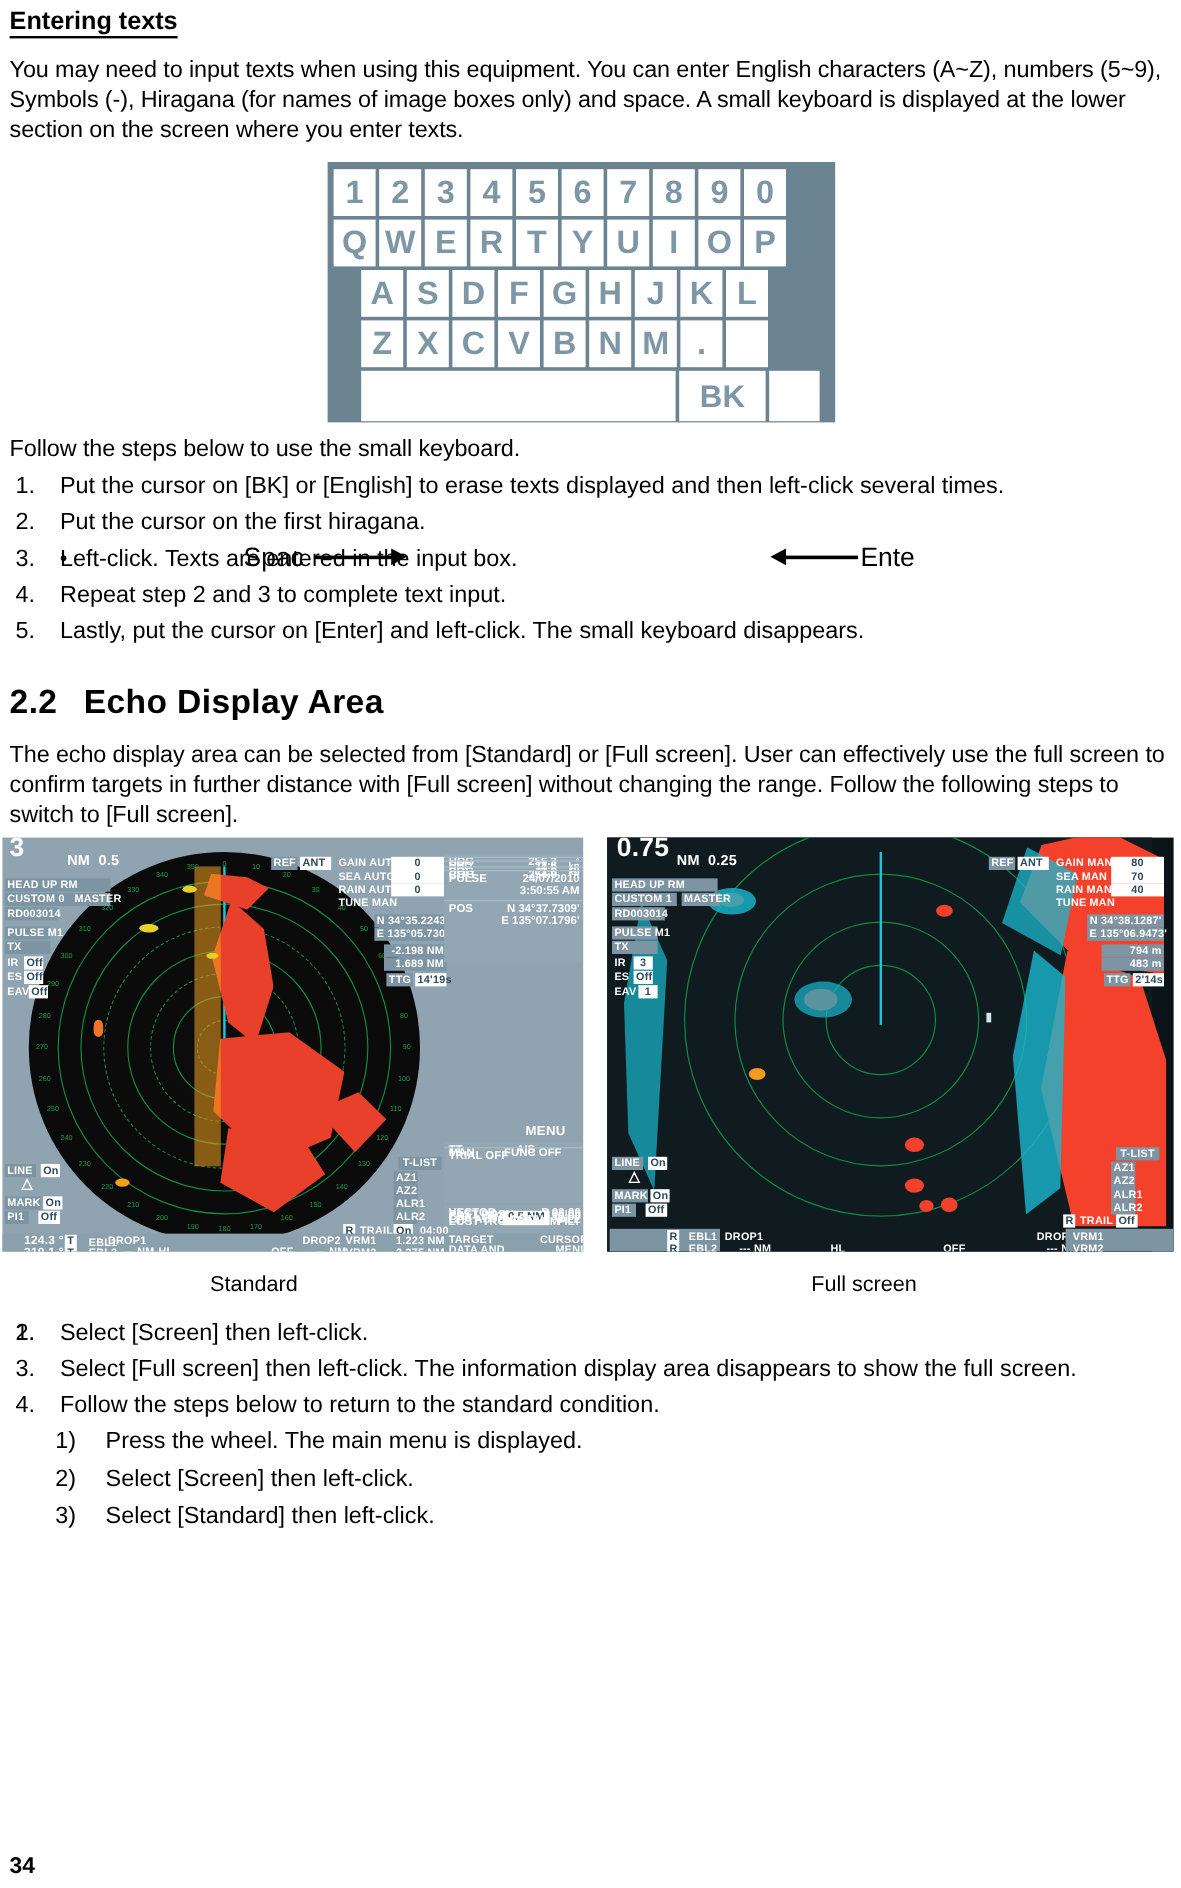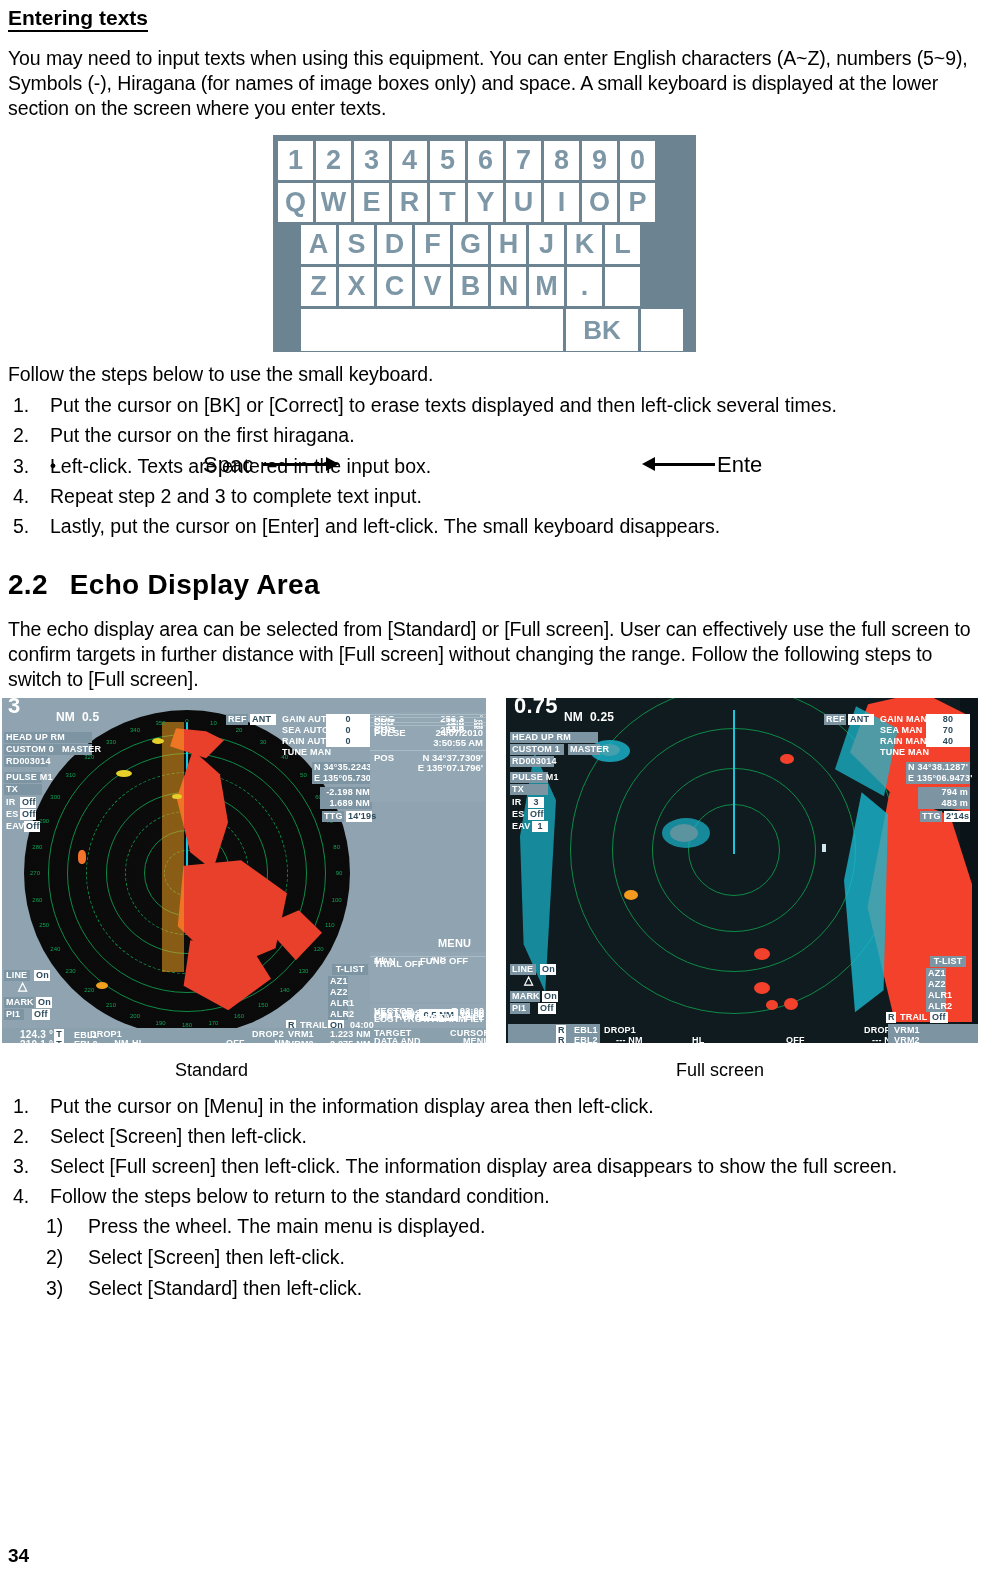--- a/index.html
+++ b/index.html
@@ -326,21 +326,21 @@
     <div class="kb-label enter-lbl">Ente</div>
     <div class="arrow-line" style="left:655px; top:336px; width:60px;"></div>
     <div class="arrow-head left" style="left:642px; top:330px;"></div>
   </div>
 
   <p class="body-text">Follow the steps below to use the small keyboard.</p>
 
   <ol class="steps">
     <li>
       <span class="marker">1.</span>
-      <span>Put the cursor on [BK] or [Correct] to erase texts displayed and then left-click several times.</span>
+      <span>Put the cursor on [BK] or [English] to erase texts displayed and then left-click several times.</span>
     </li>
     <li>
       <span class="marker">2.</span>
       <span>Put the cursor on the first hiragana.</span>
     </li>
   </ol>
 
   <ul class="bullets">
     <li>
       <span class="dot">•</span>
@@ -691,21 +691,20 @@
 
     <div class="caption" style="left:175px; top:362px;">Standard</div>
     <div class="caption" style="left:676px; top:362px;">Full screen</div>
   </div>
 
   <div style="height:44px"></div>
 
   <ol class="steps">
     <li>
       <span class="marker">1.</span>
-      <span>Put the cursor on [Menu] in the information display area then left-click.</span>
     </li>
     <li>
       <span class="marker">2.</span>
       <span>Select [Screen] then left-click.</span>
     </li>
     <li>
       <span class="marker">3.</span>
       <span>Select [Full screen] then left-click. The information display area disappears to show the full screen.</span>
     </li>
     <li>

